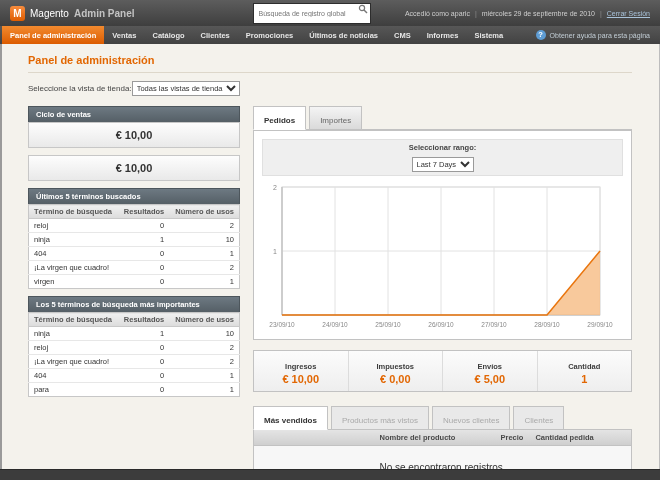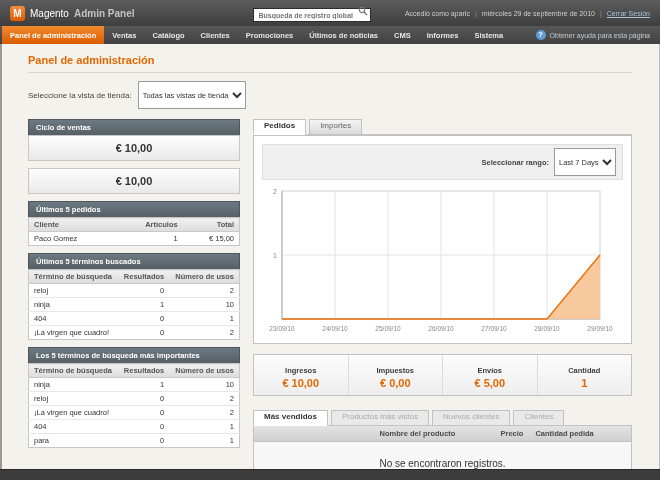--- a/index.html
+++ b/index.html
@@ -10,44 +10,44 @@
 
   
   .hdr { height:26px; background:linear-gradient(#5d5d5d,#3e3e3e); display:flex; align-items:center; padding:0 10px; }
   .logo { display:flex; align-items:center; gap:5px; width:210px; }
   .logo-badge { width:15px; height:15px; border-radius:3px; background:linear-gradient(#f68c3e,#e05c00);
                 color:#fff; font-weight:bold; font-size:10px; text-align:center; line-height:15px; }
   .logo-name { color:#fff; font-weight:normal; font-size:10px; }
   .logo-sub  { color:#c3c3c3; font-weight:bold; font-size:10px; }
   .hdr-search { flex:1; display:flex; justify-content:center; }
   .search-wrap { position:relative; }
-  .search-wrap input { width:118px; height:14px; font-size:7px; padding:1px 16px 1px 4px;
+  .search-wrap input { width:118px; height:21px; font-size:7px; padding:1px 16px 1px 4px;
                        border:1px solid #2d2d2d; background:#fff; color:#444;
-                       font-family:"Liberation Sans", sans-serif;font-weight:bold; }
+                       font-family:"Liberation Sans", sans-serif; }
   .search-ic { position:absolute; right:3px; top:2px; width:10px; height:10px; }
   .hdr-meta { display:flex; align-items:center; gap:5px; font-size:7px; color:#cfcfcf; white-space:nowrap; }
   .hdr-sep { color:#8d8d8d; }
   .logout { color:#a9c3da; text-decoration:underline; cursor:pointer; }
 
   
   .nav { height:18px; background:linear-gradient(#575757,#424242); display:flex; align-items:stretch; padding-left:2px; }
   .nav a { display:flex; align-items:center; padding:0 8px; font-size:7.5px; font-weight:bold;
            color:#e7e7e7; text-decoration:none; cursor:pointer; }
   .nav a.active { background:linear-gradient(#f28a2f,#dc5c00); color:#fff; }
   .nav-help { margin-left:auto; display:flex; align-items:center; gap:4px; padding-right:10px;
               font-size:7px; color:#c3ced6; cursor:pointer; }
   .help-badge { width:10px; height:10px; border-radius:50%; background:#5e9cd3; color:#fff;
                 font-size:7.5px; font-weight:bold; text-align:center; line-height:10px; }
 
   
   .content { padding:6px 28px 0 28px; }
   .page-title { color:#e26703; font-size:11px; font-weight:bold; margin:4px 0 6px; }
   .rule { border:none; border-top:1px solid #ddd7ca; margin:0 0 8px; }
-  .store-row { display:flex; align-items:center; gap:6px; font-size:8px; color:#444; margin-bottom:10px; }
-  select { font-size:7.5px; height:28px; border:1px solid #9a9a9a; background:#fff; color:#333;
+  .store-row { display:flex; align-items:center; gap:0; font-size:8px; color:#444; margin-bottom:10px; }
+  select { font-size:7.5px; height:15px; border:1px solid #9a9a9a; background:#fff; color:#333;
            font-family:"Liberation Sans", sans-serif; }
 
   .cols { display:flex; gap:13px; }
   .col-left { width:212px; flex:none; }
   .col-right { flex:1; min-width:0; }
 
   
   .panel { margin-bottom:7px; }
   .panel-head { background:linear-gradient(#6d7982,#555f66); color:#fff; font-weight:bold;
                 font-size:7.5px; padding:3px 7px; border:1px solid #4d565c; border-bottom:none; }
@@ -55,28 +55,28 @@
                font-size:11px; font-weight:bold; color:#333; padding:6px 0; }
   .mini-table { width:100%; border-collapse:collapse; font-size:7.5px; background:#fff; border:1px solid #c7c7c7; }
   .mini-table th { background:linear-gradient(#f0f0f0,#dcdcdc); font-weight:bold; color:#555;
                    padding:2px 5px; border-bottom:1px solid #c9c9c9; text-align:right; white-space:nowrap; }
   .mini-table td { padding:2px 5px; color:#333; border-bottom:1px solid #e7e7e7; text-align:right; }
   .mini-table th:first-child, .mini-table td:first-child { text-align:left; }
   .mini-table tr:last-child td { border-bottom:none; }
 
   
   .tabs { display:flex; align-items:flex-end; border-bottom:1px solid #c2c2c2; position:relative; z-index:2; }
-  .tab { font-size:8px; color:#666; padding:1px 10px 4px; margin-right:3px; cursor:pointer;
+  .tab { font-size:8px; color:#666; padding:9px 10px 4px; margin-right:3px; cursor:pointer;
          border:1px solid #c2c2c2; margin-bottom:-1px; background:linear-gradient(#f4f4f4,#dadada); }
   .tab.active { background:#fff; border-bottom-color:#fff; font-weight:bold; color:#333; }
   .tab.dim { color:#a9a9a9; background:#e9e9e9; }
   .box { border:1px solid #c2c2c2; background:#fff; position:relative; z-index:1; padding-bottom:4px; }
   .range-bar { background:#efefef; border:1px solid #e0e0e0; margin:8px 8px 0; padding:3px 6px;
                display:flex; justify-content:flex-end; align-items:center; gap:5px;
-               font-size:7.5px; font-weight:bold; color:#444; }
+               font-size:7.5px; font-weight:bold; color:#444;flex-direction:column; }
   .chart { padding:5px 8px 0; }
 
   
   .stats { display:flex; border:1px solid #c2c2c2; background:linear-gradient(#fcfcfc,#eeeeee); margin-top:10px; }
   .stat { flex:1; text-align:center; padding:11px 0 6px; border-left:1px solid #dcdcdc; }
   .stat:first-child { border-left:none; }
   .stat-label { font-size:7.5px; font-weight:bold; color:#3c3c3c; }
   .stat-value { font-size:11px; font-weight:bold; color:#e26703; margin-top:2px; }
 
   
@@ -152,39 +152,20 @@
 
         <div class="panel">
           <div class="panel-head">Ciclo de ventas</div>
           <div class="big-value">€ 10,00</div>
         </div>
 
         <div class="panel">
           <div class="big-value">€ 10,00</div>
         </div>
 
-        <div class="panel">
-          <div class="panel-head">Últimos 5 pedidos</div>
-          <table class="mini-table">
-            <thead>
-                <tr>
-              <th>Cliente</th>
-              <th>Artículos</th>
-              <th>Total</th>
-            </tr>
-              </thead>
-            <tbody>
-                <tr>
-                  <td>Paco Gomez</td>
-                  <td>1</td>
-                  <td>€ 15,00</td>
-                </tr>
-              </tbody>
-          </table>
-        </div>
 
         <div class="panel">
           <div class="panel-head">Últimos 5 términos buscados</div>
           <table class="mini-table">
             <thead>
                 <tr>
               <th>Término de búsqueda</th>
               <th>Resultados</th>
               <th>Número de usos</th>
             </tr>
@@ -202,20 +183,25 @@
                 </tr>
                 <tr>
                   <td>404</td>
                   <td>0</td>
                   <td>1</td>
                 </tr>
                 <tr>
                   <td>¡La virgen que cuadro!</td>
                   <td>0</td>
                   <td>2</td>
+                </tr>
+                <tr>
+                  <td>virgen</td>
+                  <td>0</td>
+                  <td>1</td>
                 </tr>
               </tbody>
           </table>
         </div>
 
         <div class="panel">
           <div class="panel-head">Los 5 términos de búsqueda más importantes</div>
           <table class="mini-table">
             <thead>
                 <tr>

